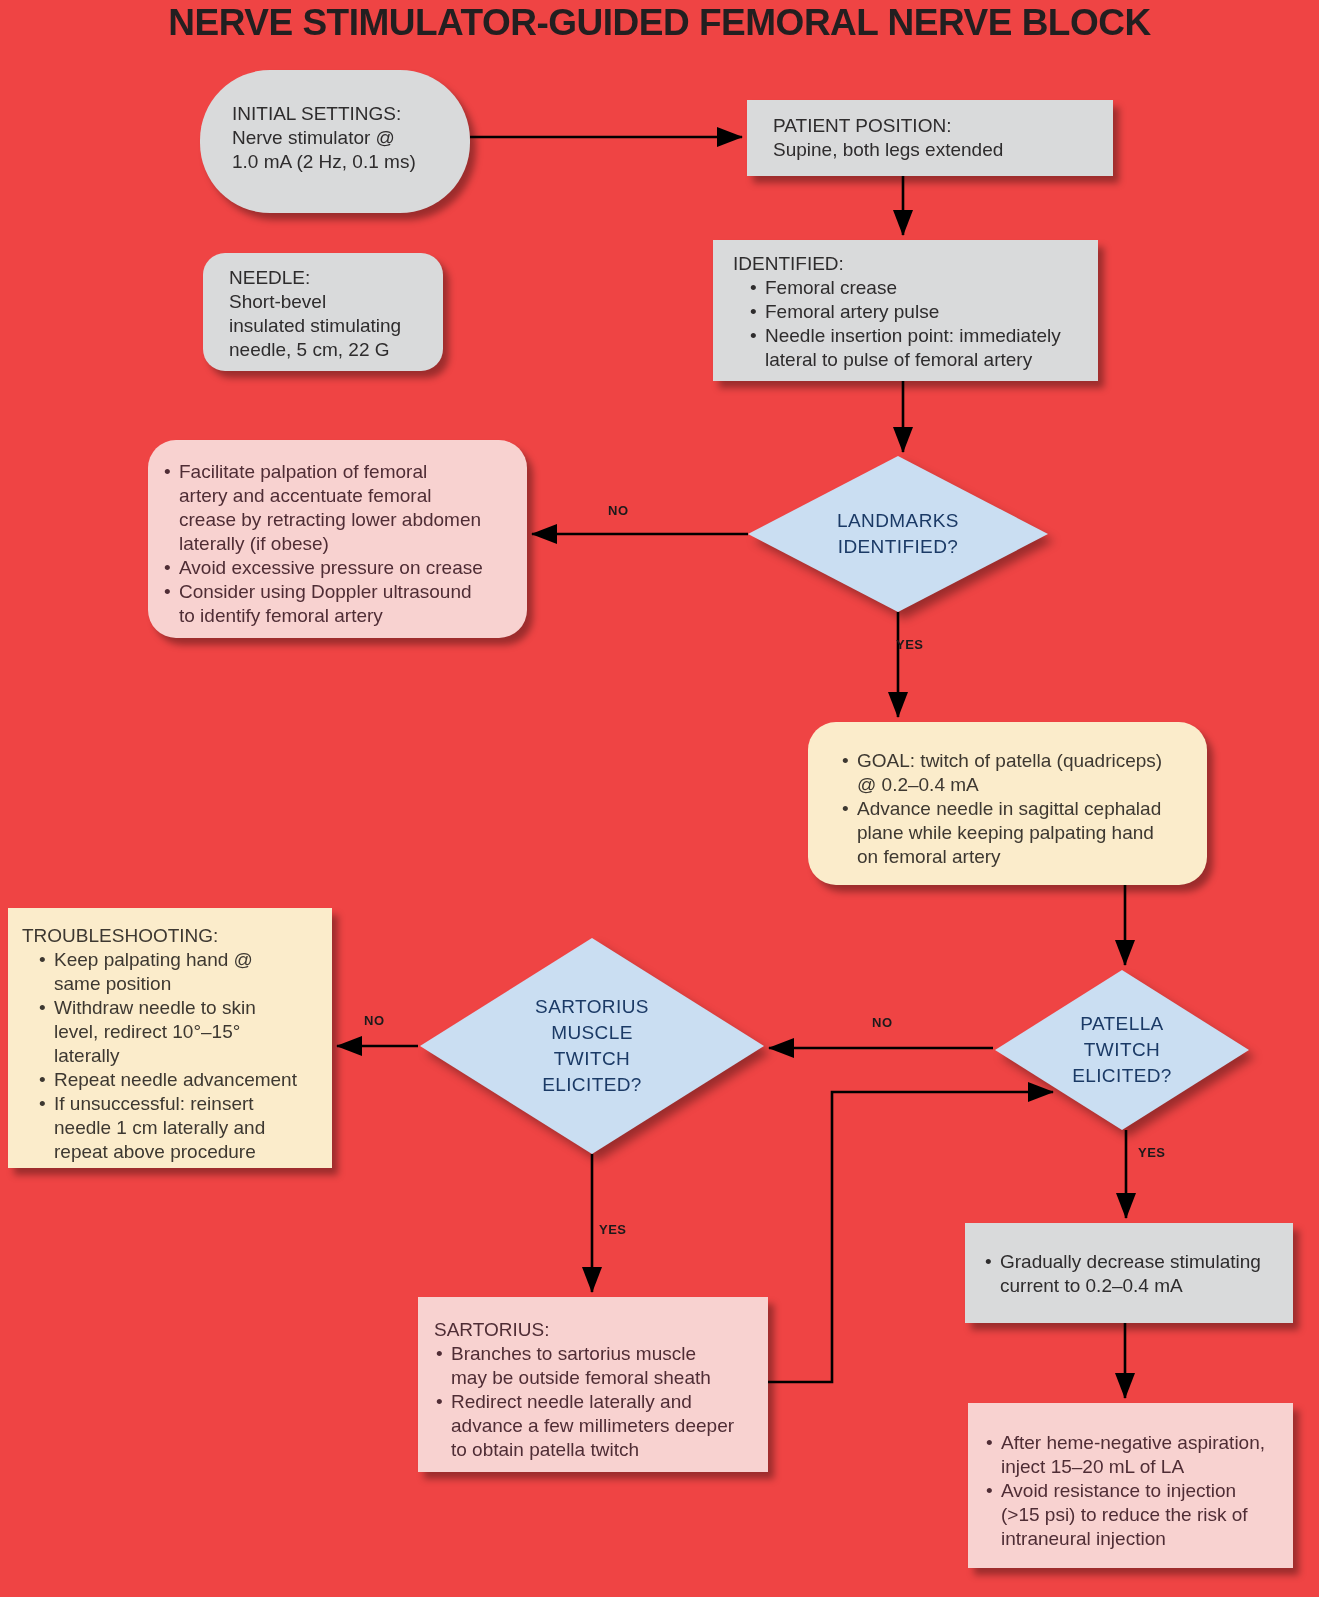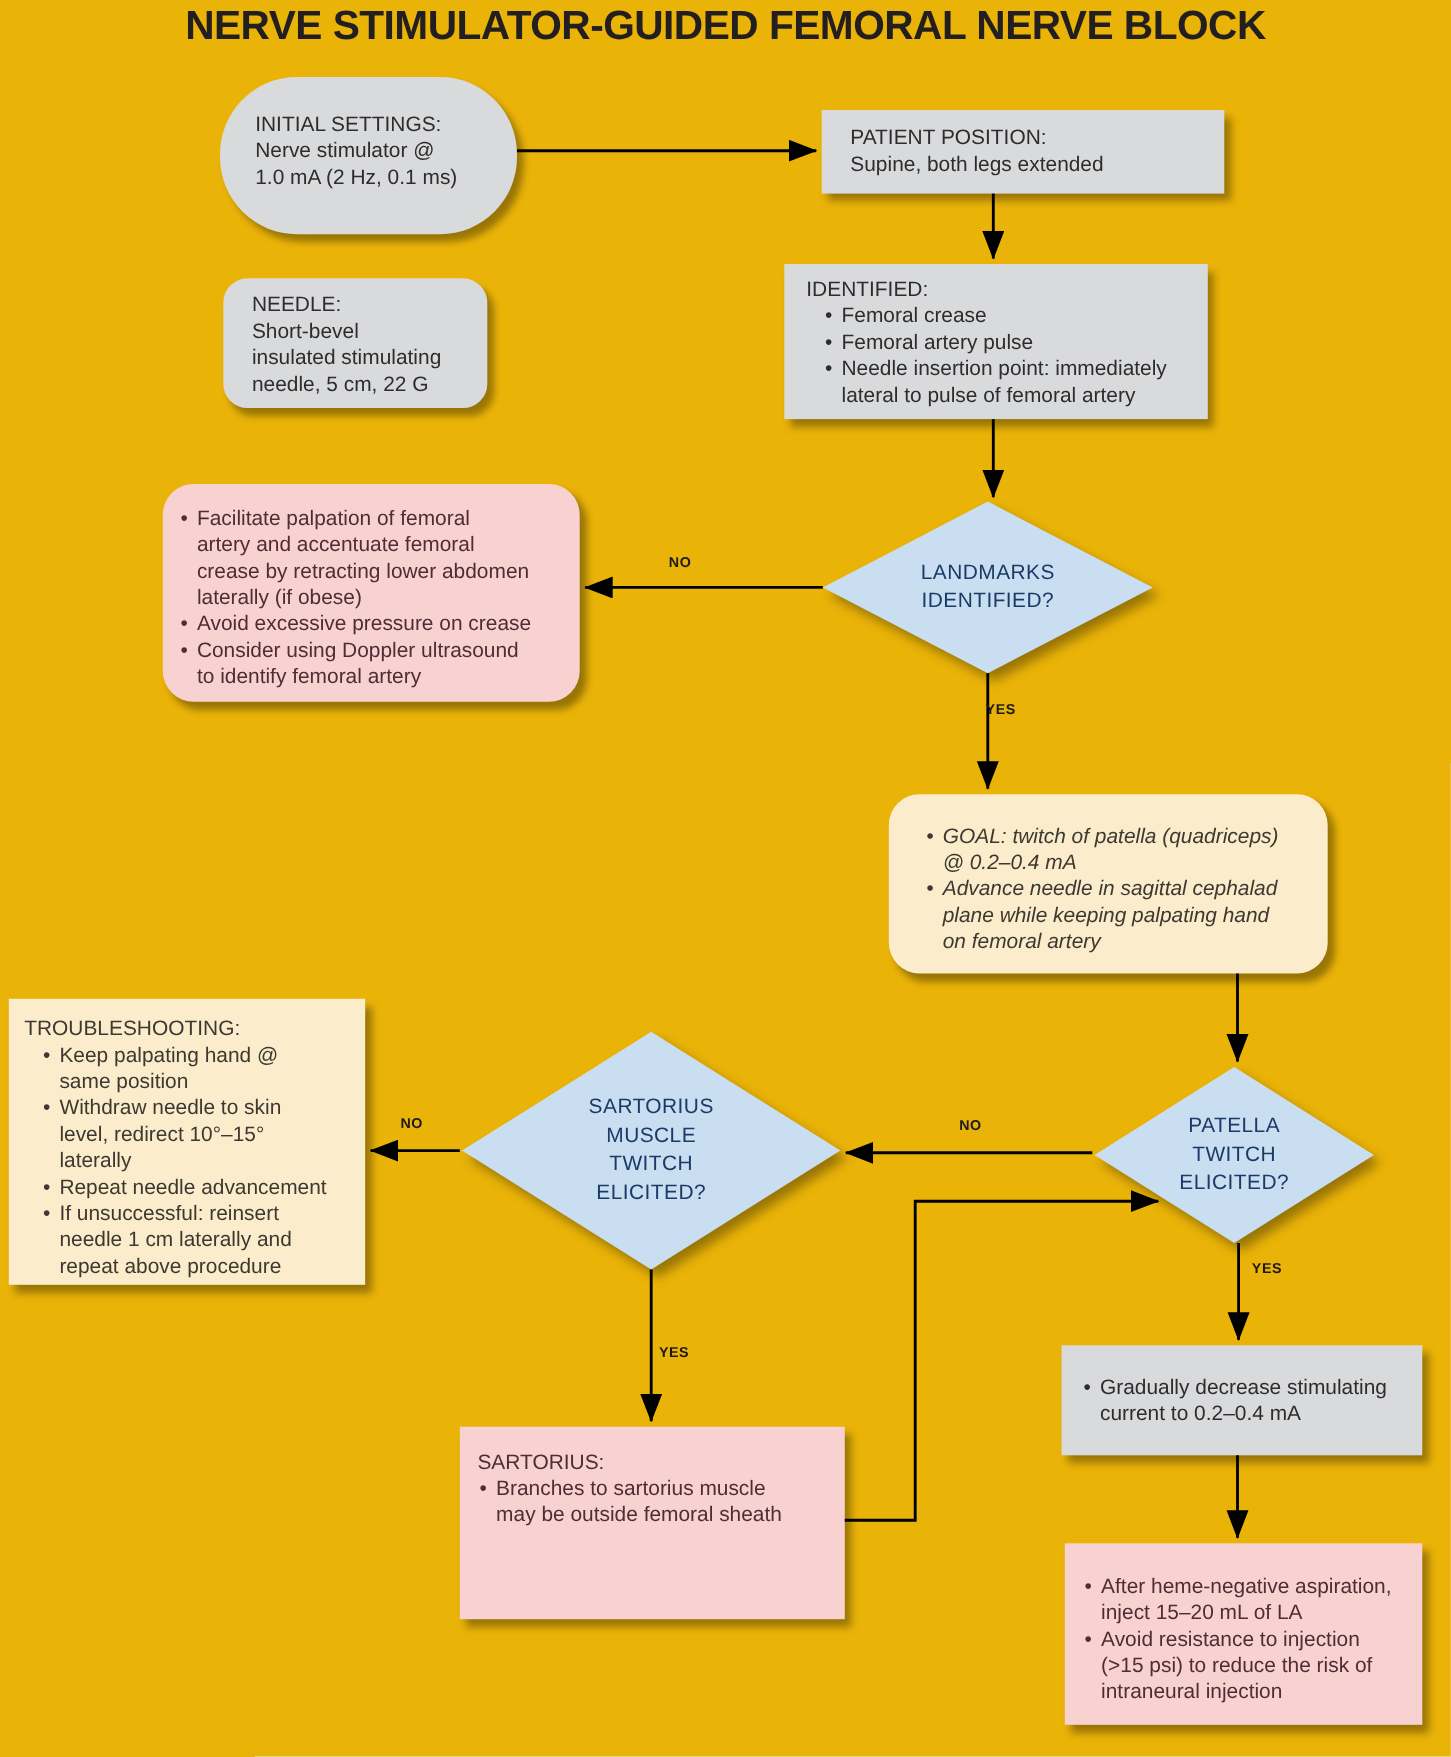--- a/index.html
+++ b/index.html
@@ -1,17 +1,17 @@
 <!DOCTYPE html>
 <html style="--title-text: #231f20; --box-gray: #d9dadb; --box-pink: #f8d2d0; --box-cream: #fbeccb; --diamond-blue: #cadef2; --diamond-text: #1b3a66; --gray-text: #2e2c2d; --pink-text: #4f2d35; --cream-text: #3d3831; --line: #000000;"><head>
 <meta charset="utf-8">
 <style>
   html,body { margin:0; padding:0; background:#ffffff; }
   .canvas {
-    position:relative; width:1319px; height:1597px; background:#eab308;
+    position:relative; width:1319px; height:1597px; background:#ef4444;
     font-family:"Liberation Sans", sans-serif; overflow:hidden;
     color:#2e2c2d;
   }
   .page-title {
     position:absolute; top:2px; left:50%; transform:translateX(-50%);
     width:max-content; font-size:37px; font-weight:bold; letter-spacing:-0.5px;
     color:var(--title-text,#231f20); white-space:nowrap;
   }
   .node {
     position:absolute; box-sizing:border-box; font-size:19px; line-height:24px;
@@ -26,21 +26,21 @@
   ul.bullets.indent { padding-left:15px; }
   ul.bullets li { position:relative; padding-left:17px; white-space:pre-line; }
   ul.bullets li::before { content:"\2022"; position:absolute; left:2px; top:0; }
 
   
   .n-initial { left:200px; top:70px;  width:270px; height:143px; border-radius:70px; padding:32px 14px 0 32px; }
   .n-needle  { left:203px; top:253px; width:240px; height:118px; border-radius:22px; padding:13px 10px 0 26px; }
   .n-patient { left:747px; top:100px; width:366px; height:76px;  padding:14px 10px 0 26px; }
   .n-landmarks { left:713px; top:240px; width:385px; height:141px; padding:12px 8px 0 20px; }
   .n-palpation { left:148px; top:440px; width:379px; height:198px; border-radius:28px; padding:20px 6px 0 14px; }
-  .n-goal { left:808px; top:722px; width:399px; height:163px; border-radius:28px; padding:27px 6px 0 32px;font-style:italic; }
+  .n-goal { left:808px; top:722px; width:399px; height:163px; border-radius:28px; padding:27px 6px 0 32px; }
   .n-troubleshooting { left:8px; top:908px; width:324px; height:260px; padding:16px 4px 0 14px; }
   .n-unreliable { left:418px; top:1297px; width:350px; height:175px; padding:21px 4px 0 16px; }
   .n-decrease { left:965px; top:1223px; width:328px; height:100px; padding:27px 4px 0 18px; }
   .n-inject { left:968px; top:1403px; width:325px; height:165px; padding:28px 4px 0 16px; }
 
   
   svg.overlay { position:absolute; left:0; top:0; pointer-events:none; }
   svg.overlay line, svg.overlay polyline { stroke:var(--line,#000000); stroke-width:2.6px; fill:none; }
   .diamond { fill:var(--diamond-blue,#cadef2); filter:drop-shadow(6px 7px 5px rgba(0,0,0,0.35)); }
 
@@ -133,20 +133,23 @@
 needle 1 cm laterally and
 repeat above procedure</li>
     </ul>
   </div>
 
   <div class="node pink n-unreliable">
     <div class="heading">SARTORIUS:</div>
     <ul class="bullets">
       <li>Branches to sartorius muscle
 may be outside femoral sheath</li>
+      <li>Redirect needle laterally and
+advance a few millimeters deeper
+to obtain patella twitch</li>
     </ul>
   </div>
 
   <div class="node gray n-decrease">
     <ul class="bullets">
       <li>Gradually decrease stimulating
 current to 0.2–0.4 mA</li>
     </ul>
   </div>
 

